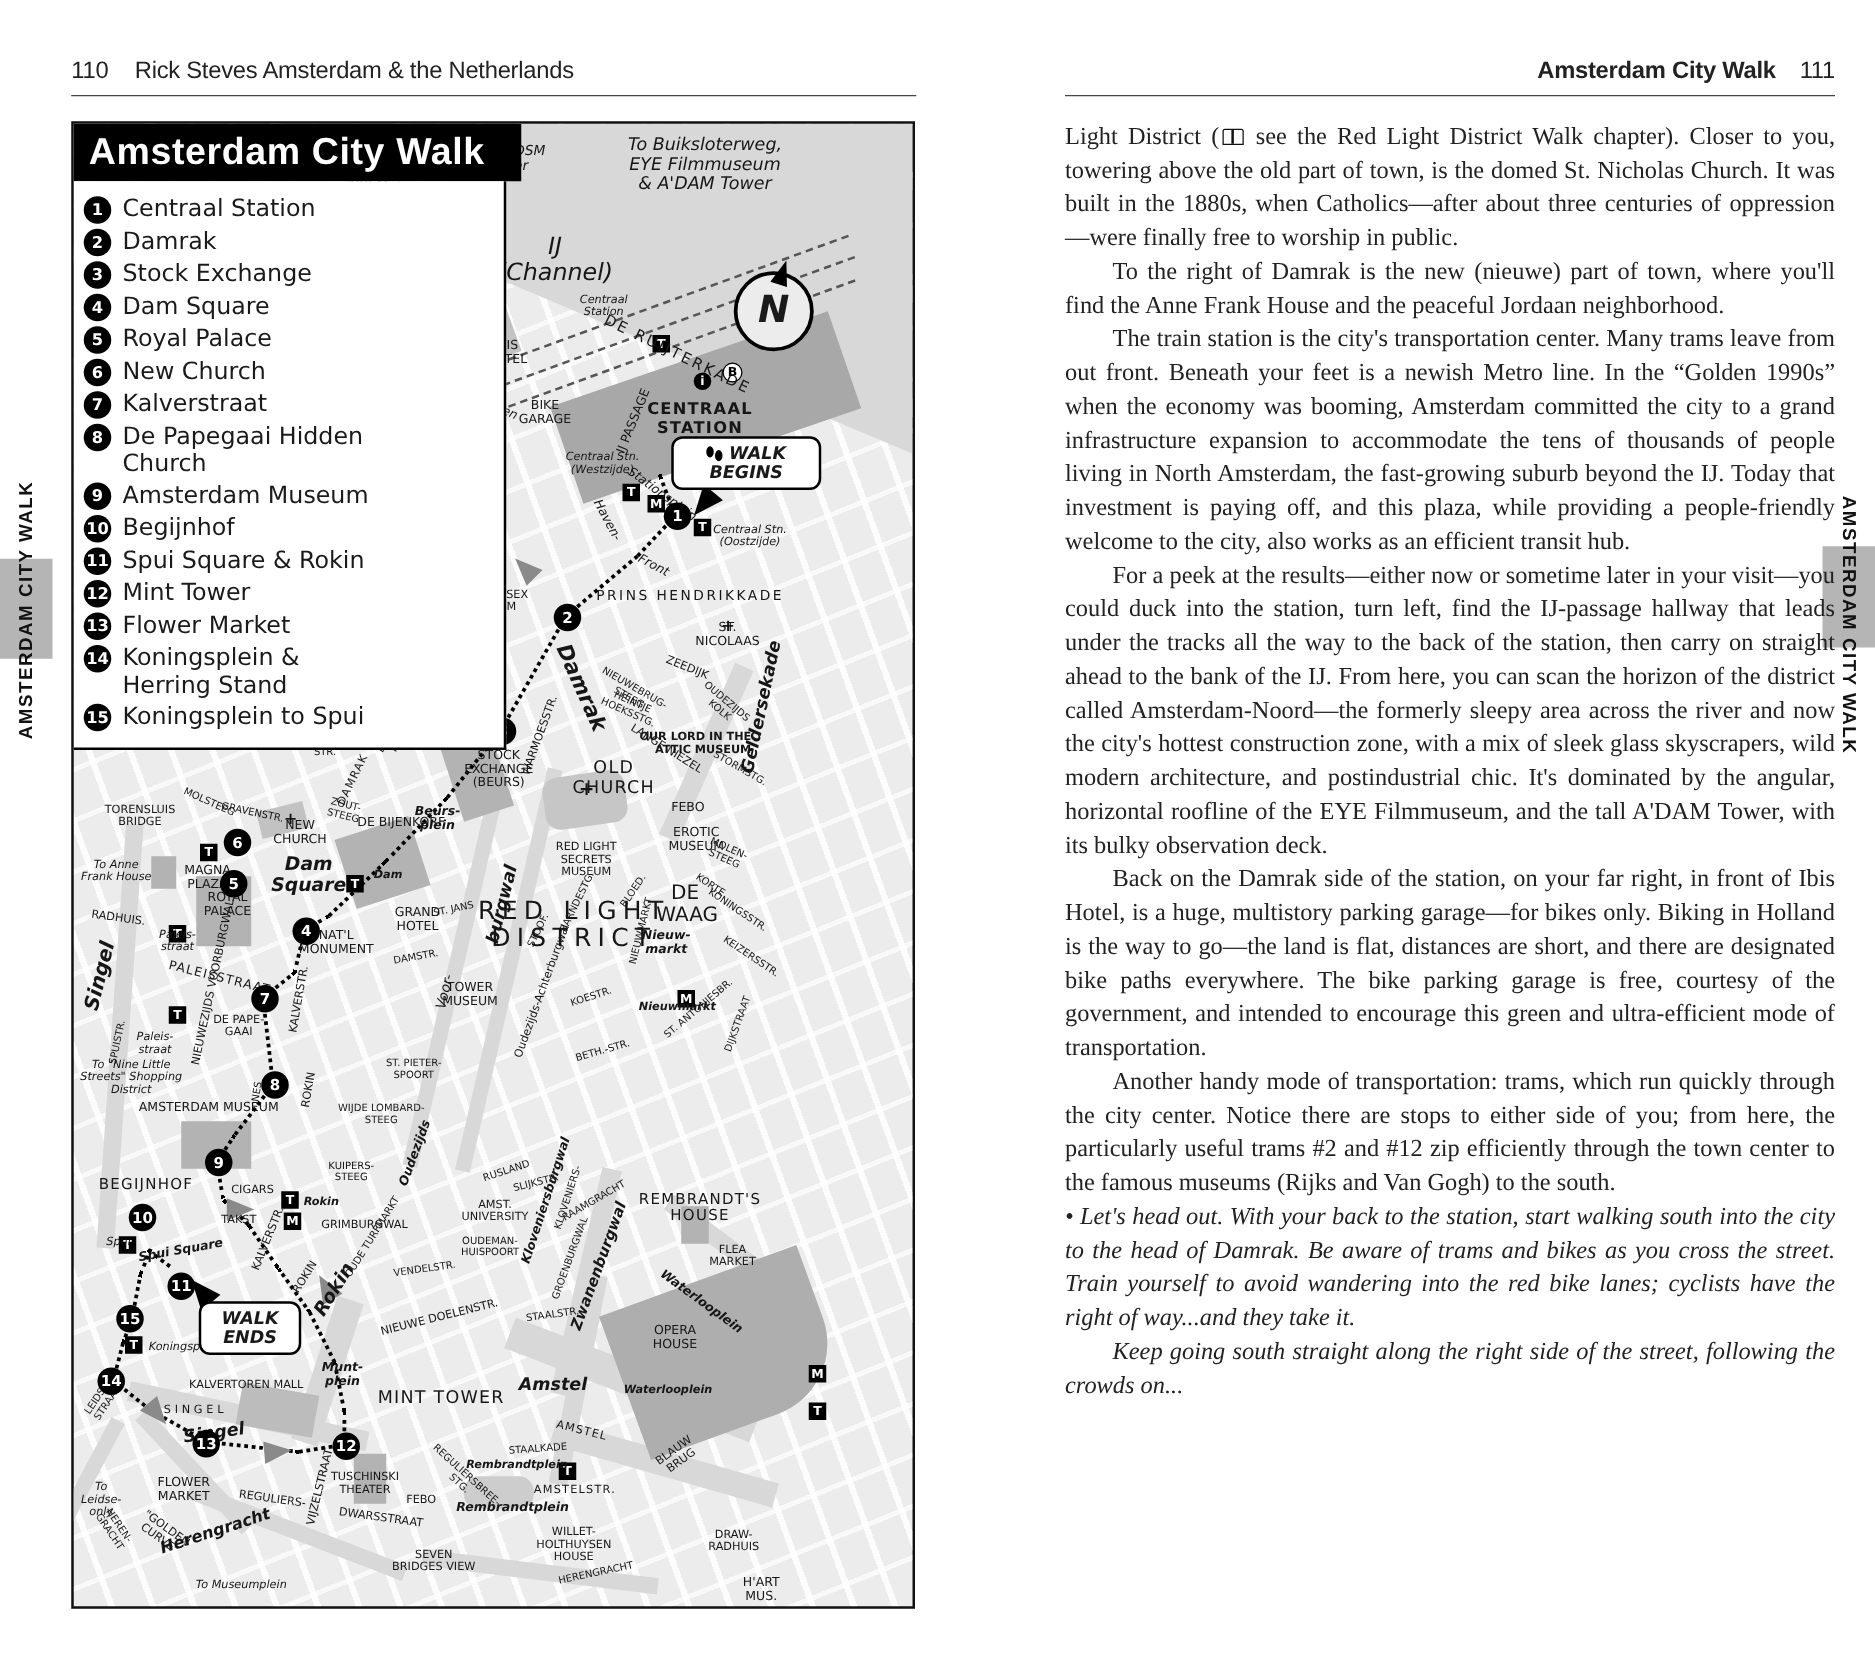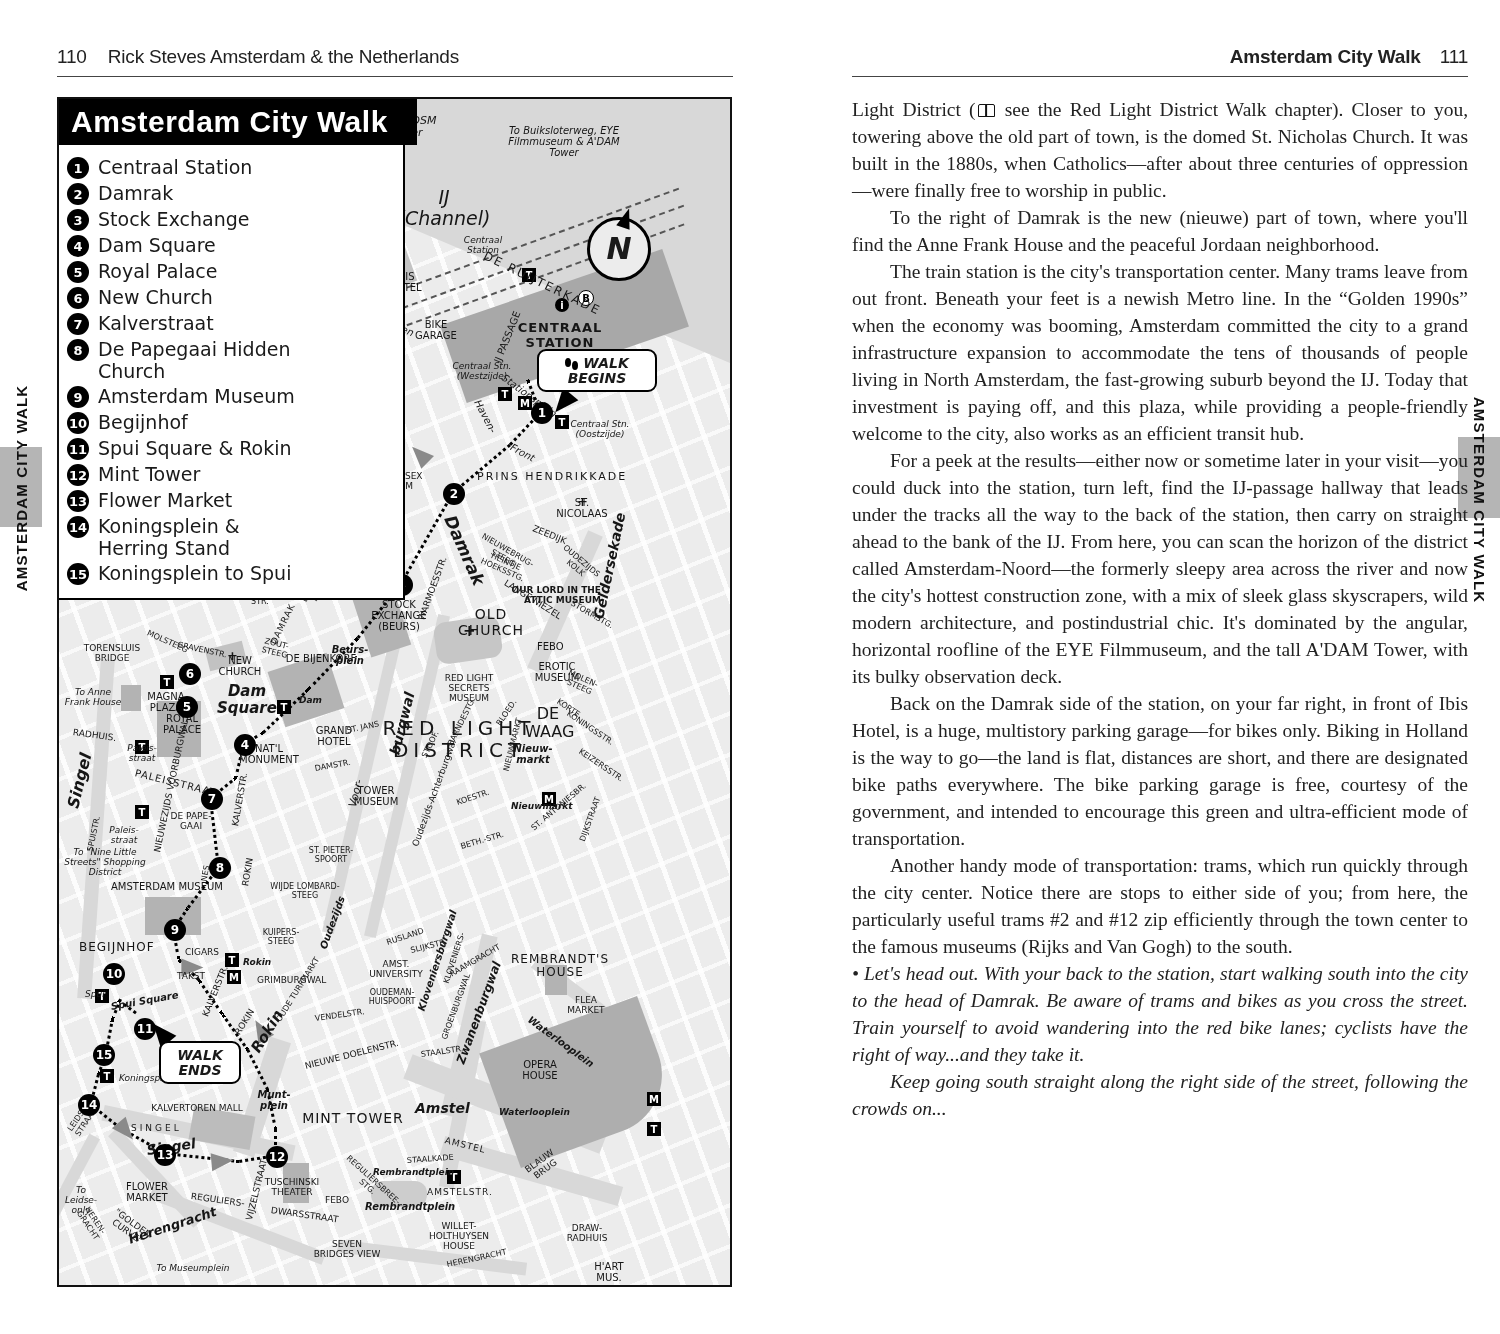--- a/index.html
+++ b/index.html
@@ -243,21 +243,21 @@
         <div class="micon" style="left: 48px; top: 977px;">T</div>
         <div class="micon" style="left: 173px; top: 861px;">T</div>
         <div class="micon" style="left: 175px; top: 878px;">M</div>
         <div class="micon" style="left: 490px; top: 700px;">M</div>
         <div class="micon" style="left: 595px; top: 1000px;">M</div>
         <div class="micon" style="left: 595px; top: 1030px;">T</div>
         <div class="micon" style="left: 395px; top: 1078px;">T</div>
       </div>
     <div id="label-layer">
         <span class="ml i w" style="left: 318px; top: 16px; font-size: 11px; width: 70px;">To NDSM Pier</span>
-        <span class="ml i w" style="left: 440px; top: 26px; font-size: 10px; width: 130px;">To Buiksloterweg, EYE Filmmuseum &amp; A'DAM Tower</span>
+        <span class="ml i w" style="left: 440px; top: 10px; font-size: 14px; width: 130px;">To Buiksloterweg, EYE Filmmuseum &amp; A'DAM Tower</span>
         <span class="ml i w" style="left: 330px; top: 88px; font-size: 19px; width: 110px;">IJ (Channel)</span>
         <span class="ml" style="left: 425px; top: 150px; font-size: 12px; letter-spacing: 2px; transform: rotate(26deg);">DE RUIJTERKADE</span>
         <span class="ml i w" style="left: 398px; top: 136px; font-size: 9px; width: 52px;">Centraal Station</span>
         <span class="ml" style="left: 150px; top: 88px; font-size: 10px; letter-spacing: 1px; transform: rotate(36deg);">NIEUWE WESTERDOKSTR.</span>
         <span class="ml" style="left: 200px; top: 196px; font-size: 9px; transform: rotate(35deg);">DROOGBAK</span>
         <span class="ml" style="left: 238px; top: 192px; font-size: 10px; letter-spacing: 1px; transform: rotate(42deg);">PRINS HENDRIKKADE</span>
         <span class="ml w" style="left: 152px; top: 230px; font-size: 9px; width: 70px; transform: rotate(14deg);">BROUWERS- GRACHT</span>
         <span class="ml w" style="left: 322px; top: 172px; font-size: 10px; width: 48px;">IBIS HOTEL</span>
         <span class="ml i" style="left: 330px; top: 218px; font-size: 10px; transform: rotate(24deg);">Open</span>
         <span class="ml w" style="left: 348px; top: 220px; font-size: 10px; width: 58px;">BIKE GARAGE</span>

